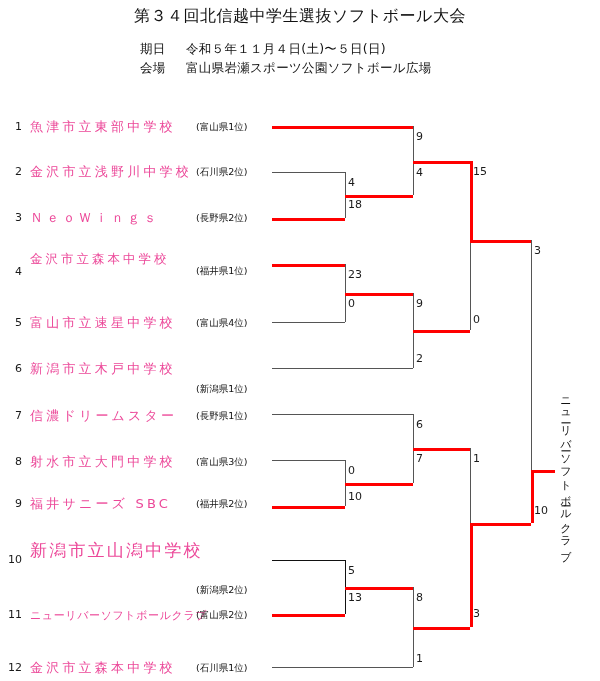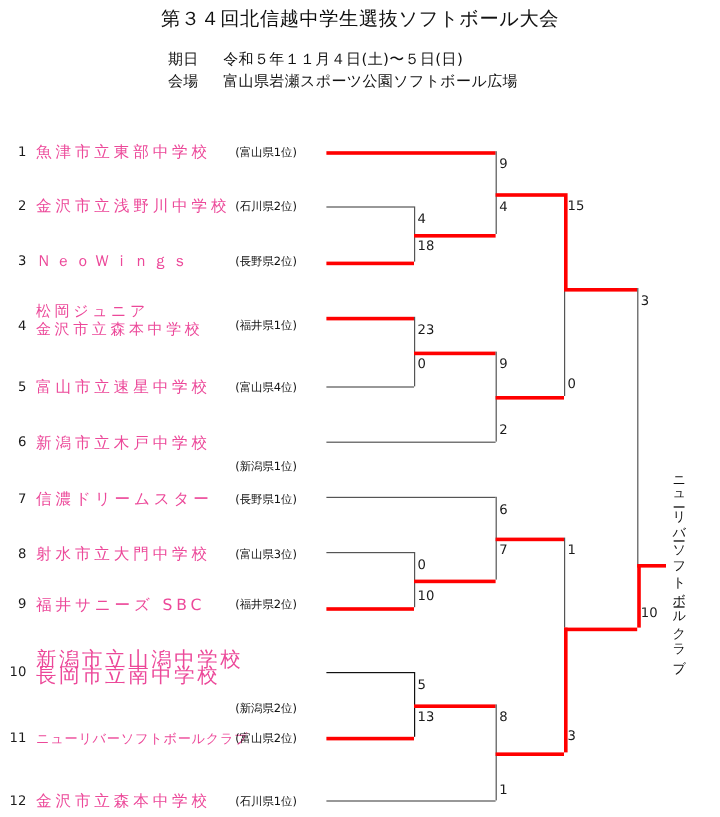--- a/index.html
+++ b/index.html
@@ -132,21 +132,20 @@
   <div class="seed" style="top:165px">2</div>
   <div class="team-name wide" style="top:163px">金沢市立浅野川中学校</div>
   <div class="rank" style="top:166px">(石川県2位)</div>
 
   <div class="seed" style="top:211px">3</div>
   <div class="team-name wide" style="top:209px">ＮｅｏＷｉｎｇｓ</div>
   <div class="rank" style="top:212px">(長野県2位)</div>
 
   <div class="seed" style="top:265px">4</div>
   <div class="team-name" style="top:251px">
-    <span class="ln2">松岡ジュニア</span>
     <span class="ln2">金沢市立森本中学校</span>
   </div>
   <div class="rank" style="top:265px">(福井県1位)</div>
 
   <div class="seed" style="top:316px">5</div>
   <div class="team-name wide" style="top:314px">富山市立速星中学校</div>
   <div class="rank" style="top:317px">(富山県4位)</div>
 
   <div class="seed" style="top:362px">6</div>
   <div class="team-name wide" style="top:360px">新潟市立木戸中学校</div>
@@ -160,21 +159,20 @@
   <div class="team-name wide" style="top:453px">射水市立大門中学校</div>
   <div class="rank" style="top:456px">(富山県3位)</div>
 
   <div class="seed" style="top:497px">9</div>
   <div class="team-name wide" style="top:495px">福井サニーズ SBC</div>
   <div class="rank" style="top:498px">(福井県2位)</div>
 
   <div class="seed" style="top:553px">10</div>
   <div class="team-name" style="top:544px">
     <span class="ln">新潟市立山潟中学校</span>
-    <span class="ln">長岡市立南中学校</span>
   </div>
   <div class="rank" style="top:584px">(新潟県2位)</div>
 
   <div class="seed" style="top:608px">11</div>
   <div class="team-name narrow" style="top:608px">ニューリバーソフトボールクラブ</div>
   <div class="rank" style="top:609px">(富山県2位)</div>
 
   <div class="seed" style="top:661px">12</div>
   <div class="team-name wide" style="top:659px">金沢市立森本中学校</div>
   <div class="rank" style="top:662px">(石川県1位)</div>

